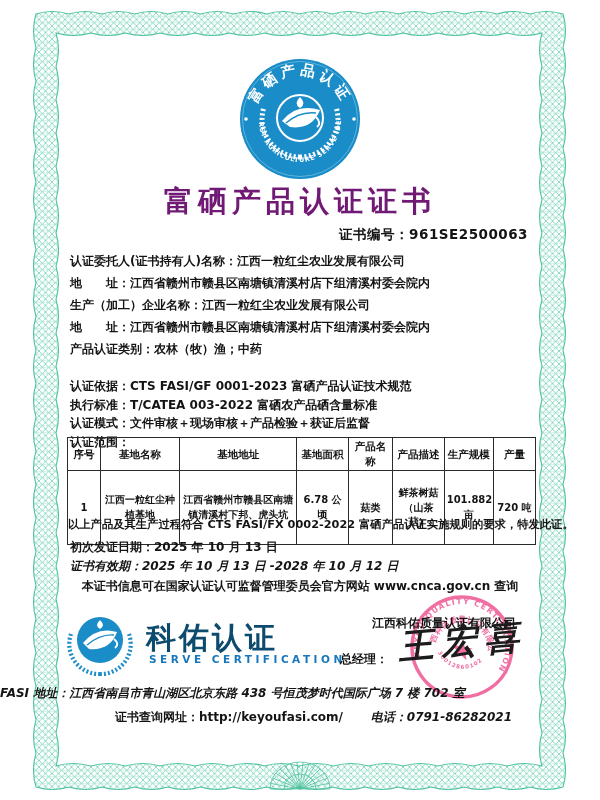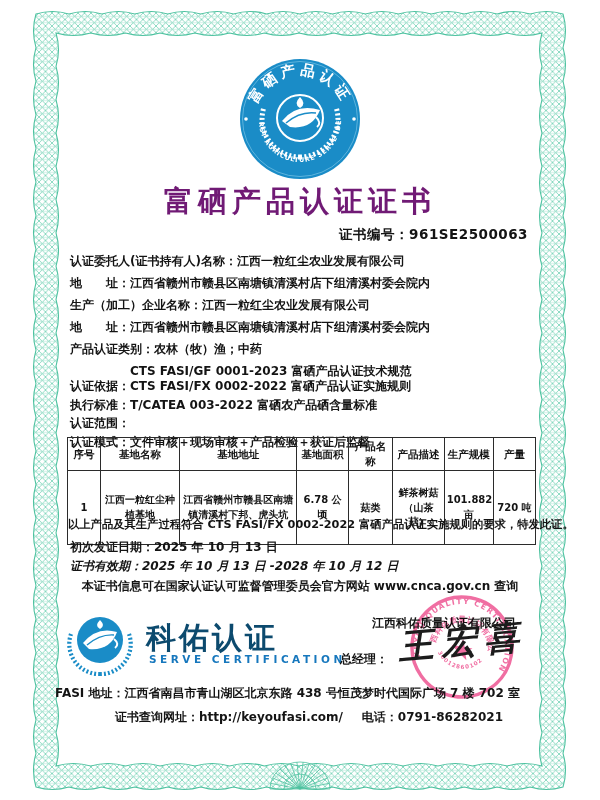--- a/index.html
+++ b/index.html
@@ -38,24 +38,24 @@
 
   
   .logo-keyou{left:58px;top:608px;width:84px;height:72px;}
   .brand-cn{left:146px;top:618px;font-size:30px;letter-spacing:3px;color:#0c4a6e;}
   .brand-en{left:149px;top:653px;font-size:10.5px;letter-spacing:3.5px;color:#1677bd;}
   .certifier-name{left:372px;top:615px;font-size:12px;}
   .gm-line{left:340px;top:651px;font-size:12px;}
   .seal-box{left:404px;top:589px;width:116px;height:116px;opacity:.88;mix-blend-mode:multiply;}
   .signature{left:398px;top:617px;width:160px;font-size:35px;font-style:italic;letter-spacing:8px;color:#1c1c1c;transform:rotate(-5deg);}
 
-  .fasi-line{left:0;top:685px;width:520px;text-align:right;font-size:12px;}
+  .fasi-line{left:0;top:685px;width:520px;text-align:left;font-size:12px;font-style:italic;}
   .site-line{left:70px;top:709px;width:470px;font-size:12px;display:flex;}
   .site-line .site{margin-left:45px;}
-  .site-line .tel{margin-left:auto;margin-right:37px;}
+  .site-line .tel{margin-left:auto;margin-right:28px;font-style:italic;}
 </style>
 </head>
 <body>
 
 <div class="page">
 
   <svg id="border-svg" class="abs" viewBox="0 0 600 800">
     <defs>
       <pattern id="lat" width="6.5" height="6.5" patternUnits="userSpaceOnUse">
         <path d="M0 0 L6.5 6.5 M6.5 0 L0 6.5" stroke="#5ecbaa" stroke-width="0.7" fill="none"></path>
@@ -122,33 +122,32 @@
       <span class="val">江西省赣州市赣县区南塘镇清溪村店下组清溪村委会院内</span>
     </div>
     <div class="frow">
       <span class="lbl">产品认证类别：</span>
       <span class="val">农林（牧）渔；中药</span>
     </div>
     <div class="frow tight two">
       <span class="lbl">认证依据：</span>
       <span class="val">
         <span style="display:block">CTS FASI/GF 0001-2023 富硒产品认证技术规范</span>
-        <span style="display:block">CTS FASI/FX 0002-2022 富硒产品认证实施规则</span>
       </span>
     </div>
     <div class="frow tight">
       <span class="lbl">执行标准：</span>
       <span class="val">T/CATEA 003-2022 富硒农产品硒含量标准</span>
     </div>
     <div class="frow tight">
-      <span class="lbl">认证范围：</span>
-    </div>
-    <div class="frow tight">
       <span class="lbl">认证模式：</span>
       <span class="val">文件审核＋现场审核＋产品检验＋获证后监督</span>
+    </div>
+    <div class="frow tight">
+      <span class="lbl">认证范围：</span>
     </div>
   </div>
 
   <table class="abs scope-table">
     <colgroup>
       <col style="width:7%">
         <col style="width:17%">
         <col style="width:25%">
         <col style="width:11%">
       <col style="width:9.5%">

